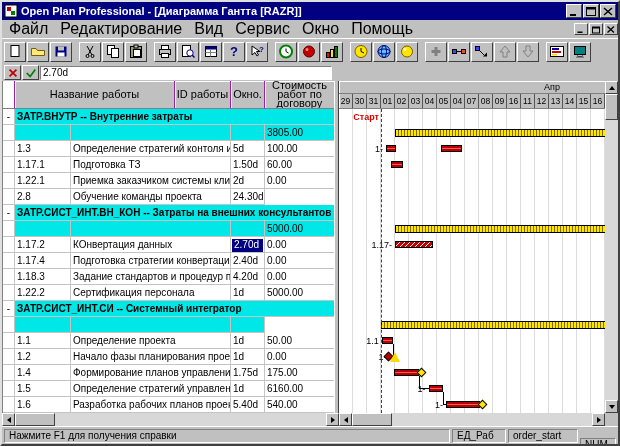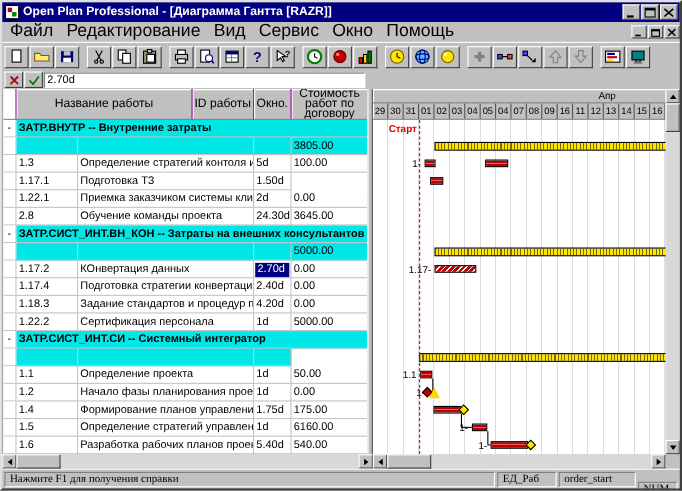--- a/index.html
+++ b/index.html
@@ -88,21 +88,21 @@
   .hthumb{position:absolute;top:0;left:0;height:13px;width:40px;background:#c0c0c0;border:1px solid;border-color:#fff #404040 #404040 #fff;}
   .corner{width:13px;height:13px;background:#c0c0c0;flex:0 0 13px;}
   .tri{width:0;height:0;display:block;}
   .tri-up{border:3px solid transparent;border-bottom:4px solid #000;margin-top:-3px;}
   .tri-down{border:3px solid transparent;border-top:4px solid #000;margin-bottom:-3px;}
   .tri-left{border:3px solid transparent;border-right:4px solid #000;margin-left:-3px;}
   .tri-right{border:3px solid transparent;border-left:4px solid #000;margin-right:-3px;}
 
   
   .statusbar{height:18px;display:flex;align-items:center;padding:0 2px;gap:2px;flex:0 0 auto;border-top:1px solid #fff;}
-  .spanel{height:14px;border:1px solid;border-color:#808080 #fff #fff #808080;font-size:10px;line-height:12px;padding:0 4px;white-space:nowrap;overflow:hidden;font-family:Liberation Serif, serif;}
+  .spanel{height:14px;border:1px solid;border-color:#808080 #fff #fff #808080;font-size:10px;line-height:12px;padding:0 4px;white-space:nowrap;overflow:hidden;}
   .spanel.msg{flex:1;}
   .spanel.p1{width:54px;flex:0 0 54px;}
   .spanel.p2{width:70px;flex:0 0 70px;}
   .spanel.p3{width:36px;flex:0 0 36px;margin-top:18px;}
 </style>
 </head>
 <body>
 
 <div class="window">
 
@@ -361,34 +361,34 @@
               <span class="c id">1.3</span>
               <span class="c name">Определение стратегий контоля и отч</span>
               <span class="c dur">5d</span>
               <span class="c cost">100.00</span>
             </div>
             <div class="grid-row task">
               <span class="c expand"></span>
               <span class="c id">1.17.1</span>
               <span class="c name">Подготовка ТЗ</span>
               <span class="c dur">1.50d</span>
+              <span class="c cost">60.00</span>
             </div>
             <div class="grid-row task">
               <span class="c expand"></span>
               <span class="c id">1.22.1</span>
               <span class="c name">Приемка заказчиком системы клиент</span>
               <span class="c dur">2d</span>
               <span class="c cost">0.00</span>
             </div>
             <div class="grid-row task">
               <span class="c expand"></span>
               <span class="c id">2.8</span>
               <span class="c name">Обучение команды проекта</span>
               <span class="c dur">24.30d</span>
-              <span class="c cost">3645.00</span>
             </div>
             <div class="grid-row section">
               <span class="c expand">-</span>
               <span class="c sec">ЗАТР.СИСТ_ИНТ.ВН_КОН -- Затраты на внешних консультантов</span>
             </div>
             <div class="grid-row summary">
               <span class="c expand"></span>
               <span class="c id"></span>
               <span class="c name"></span>
               <span class="c dur"></span>

